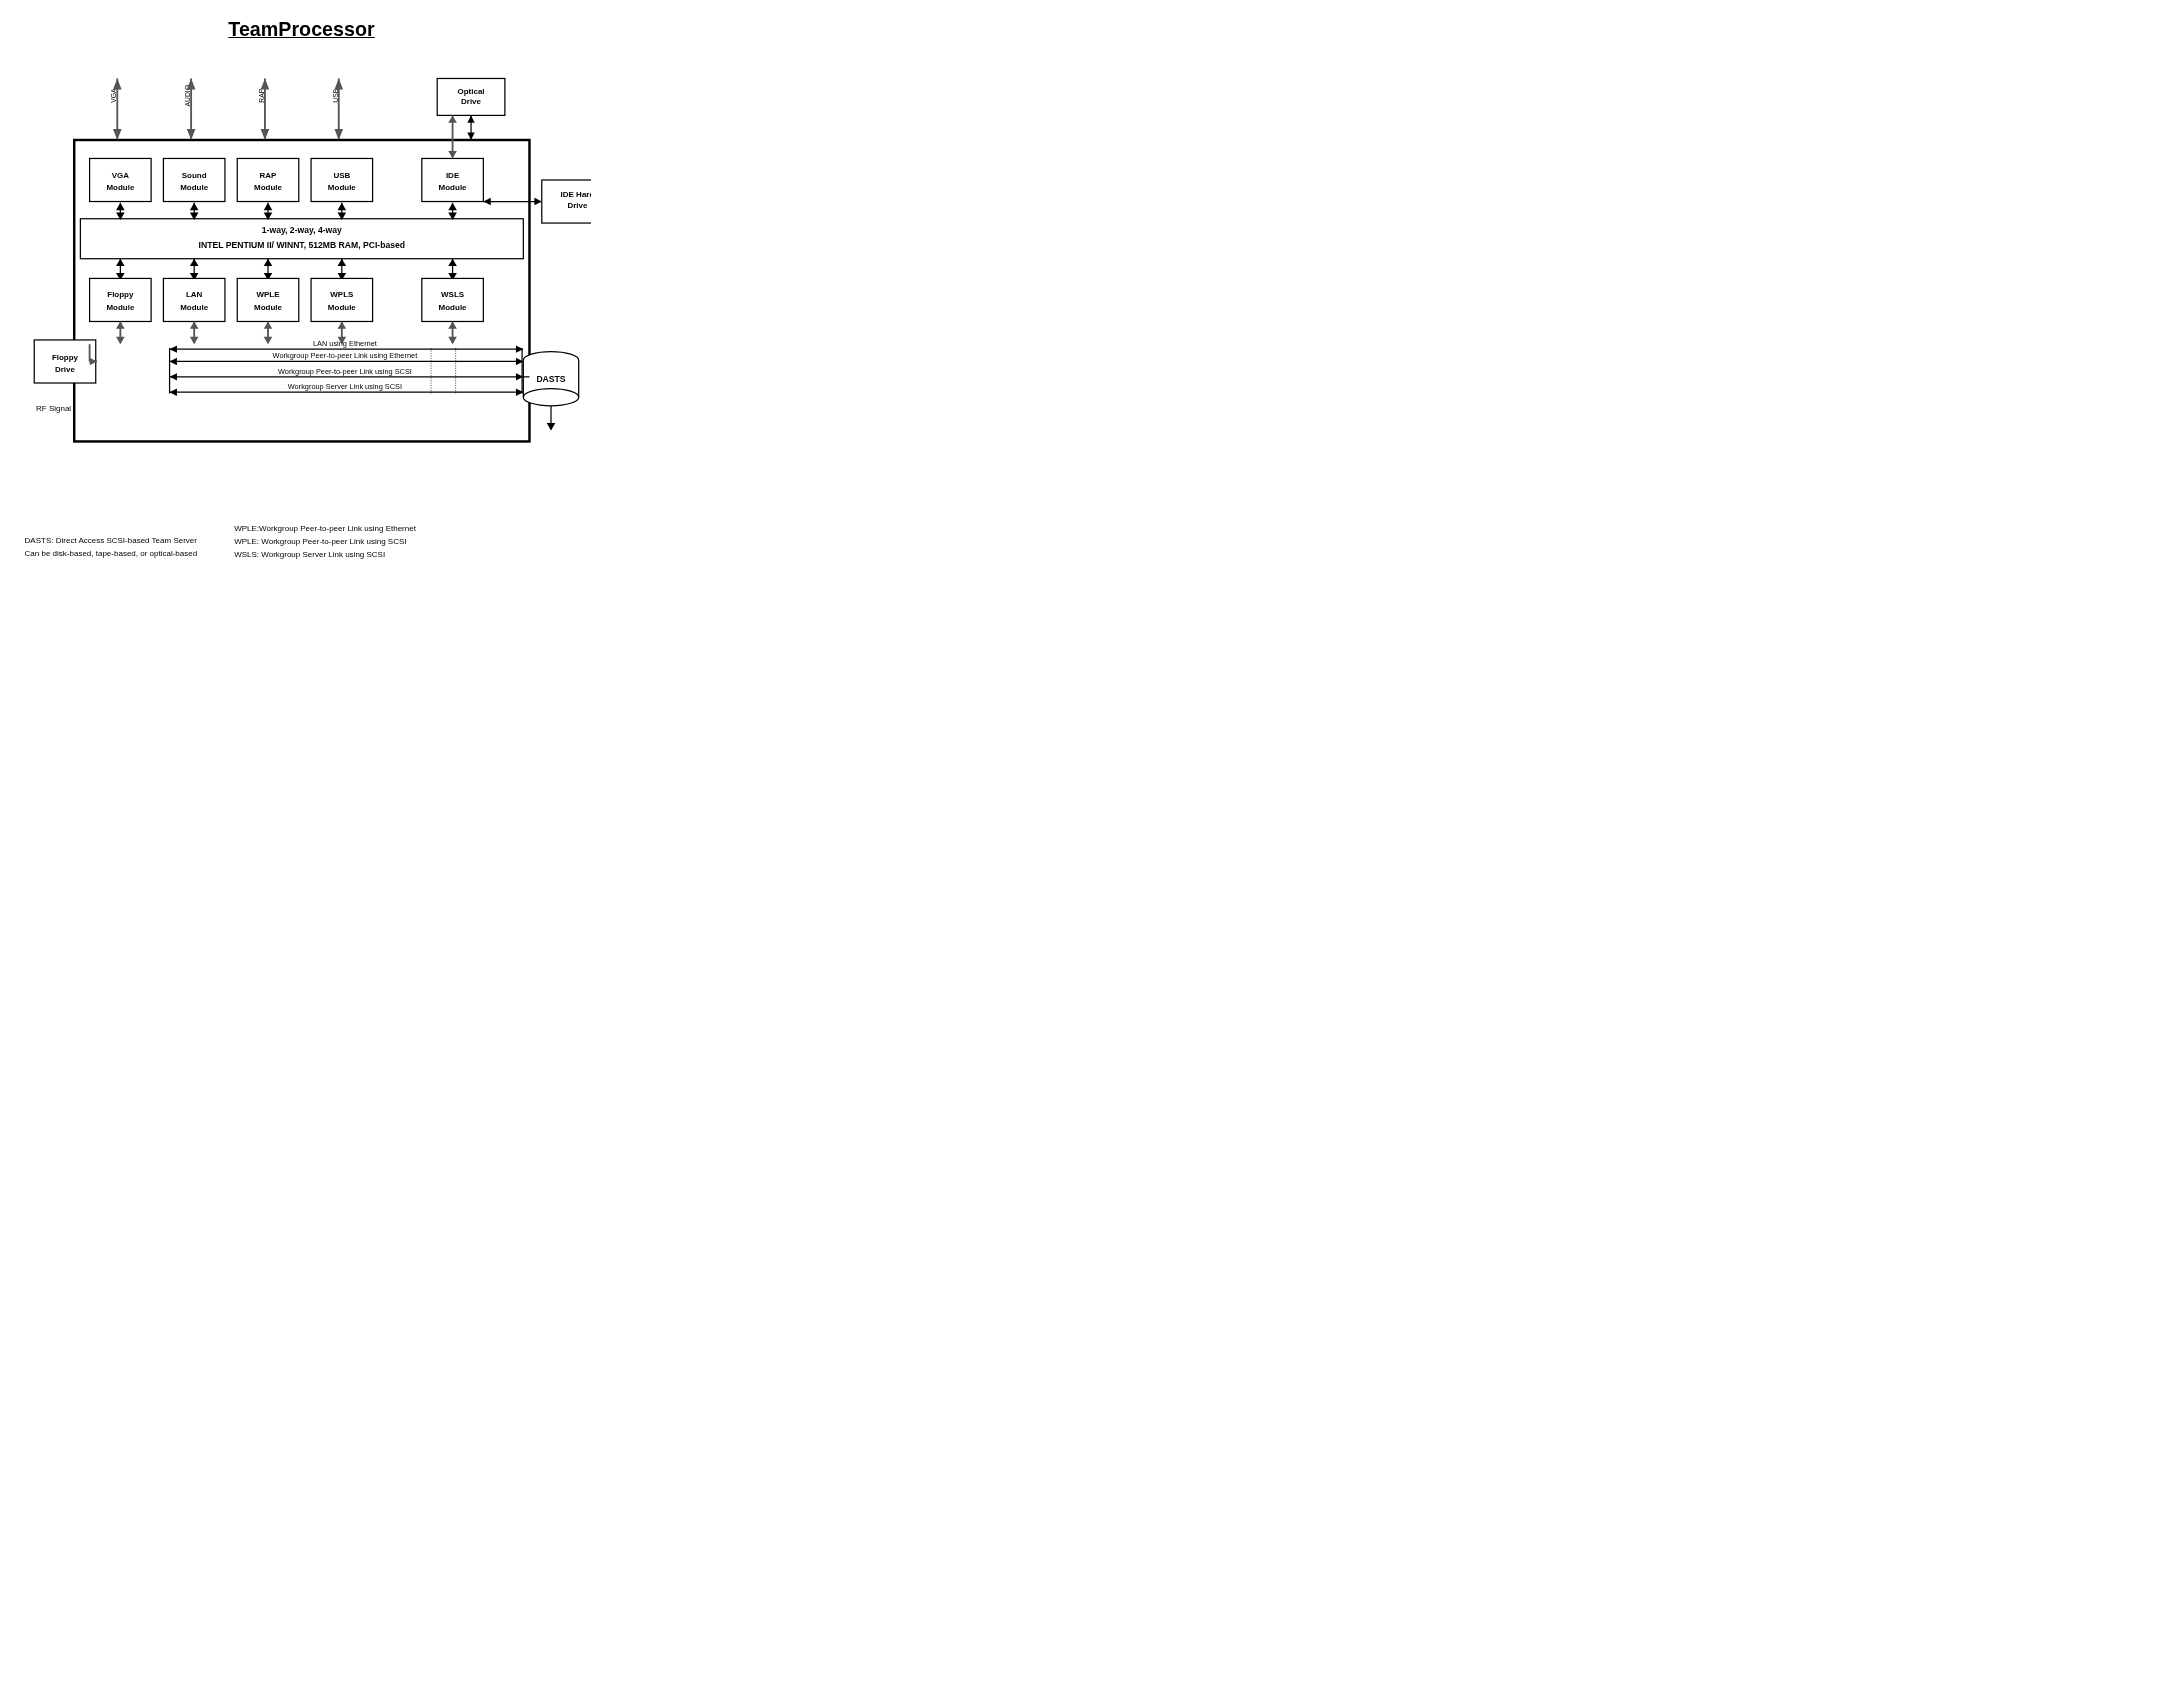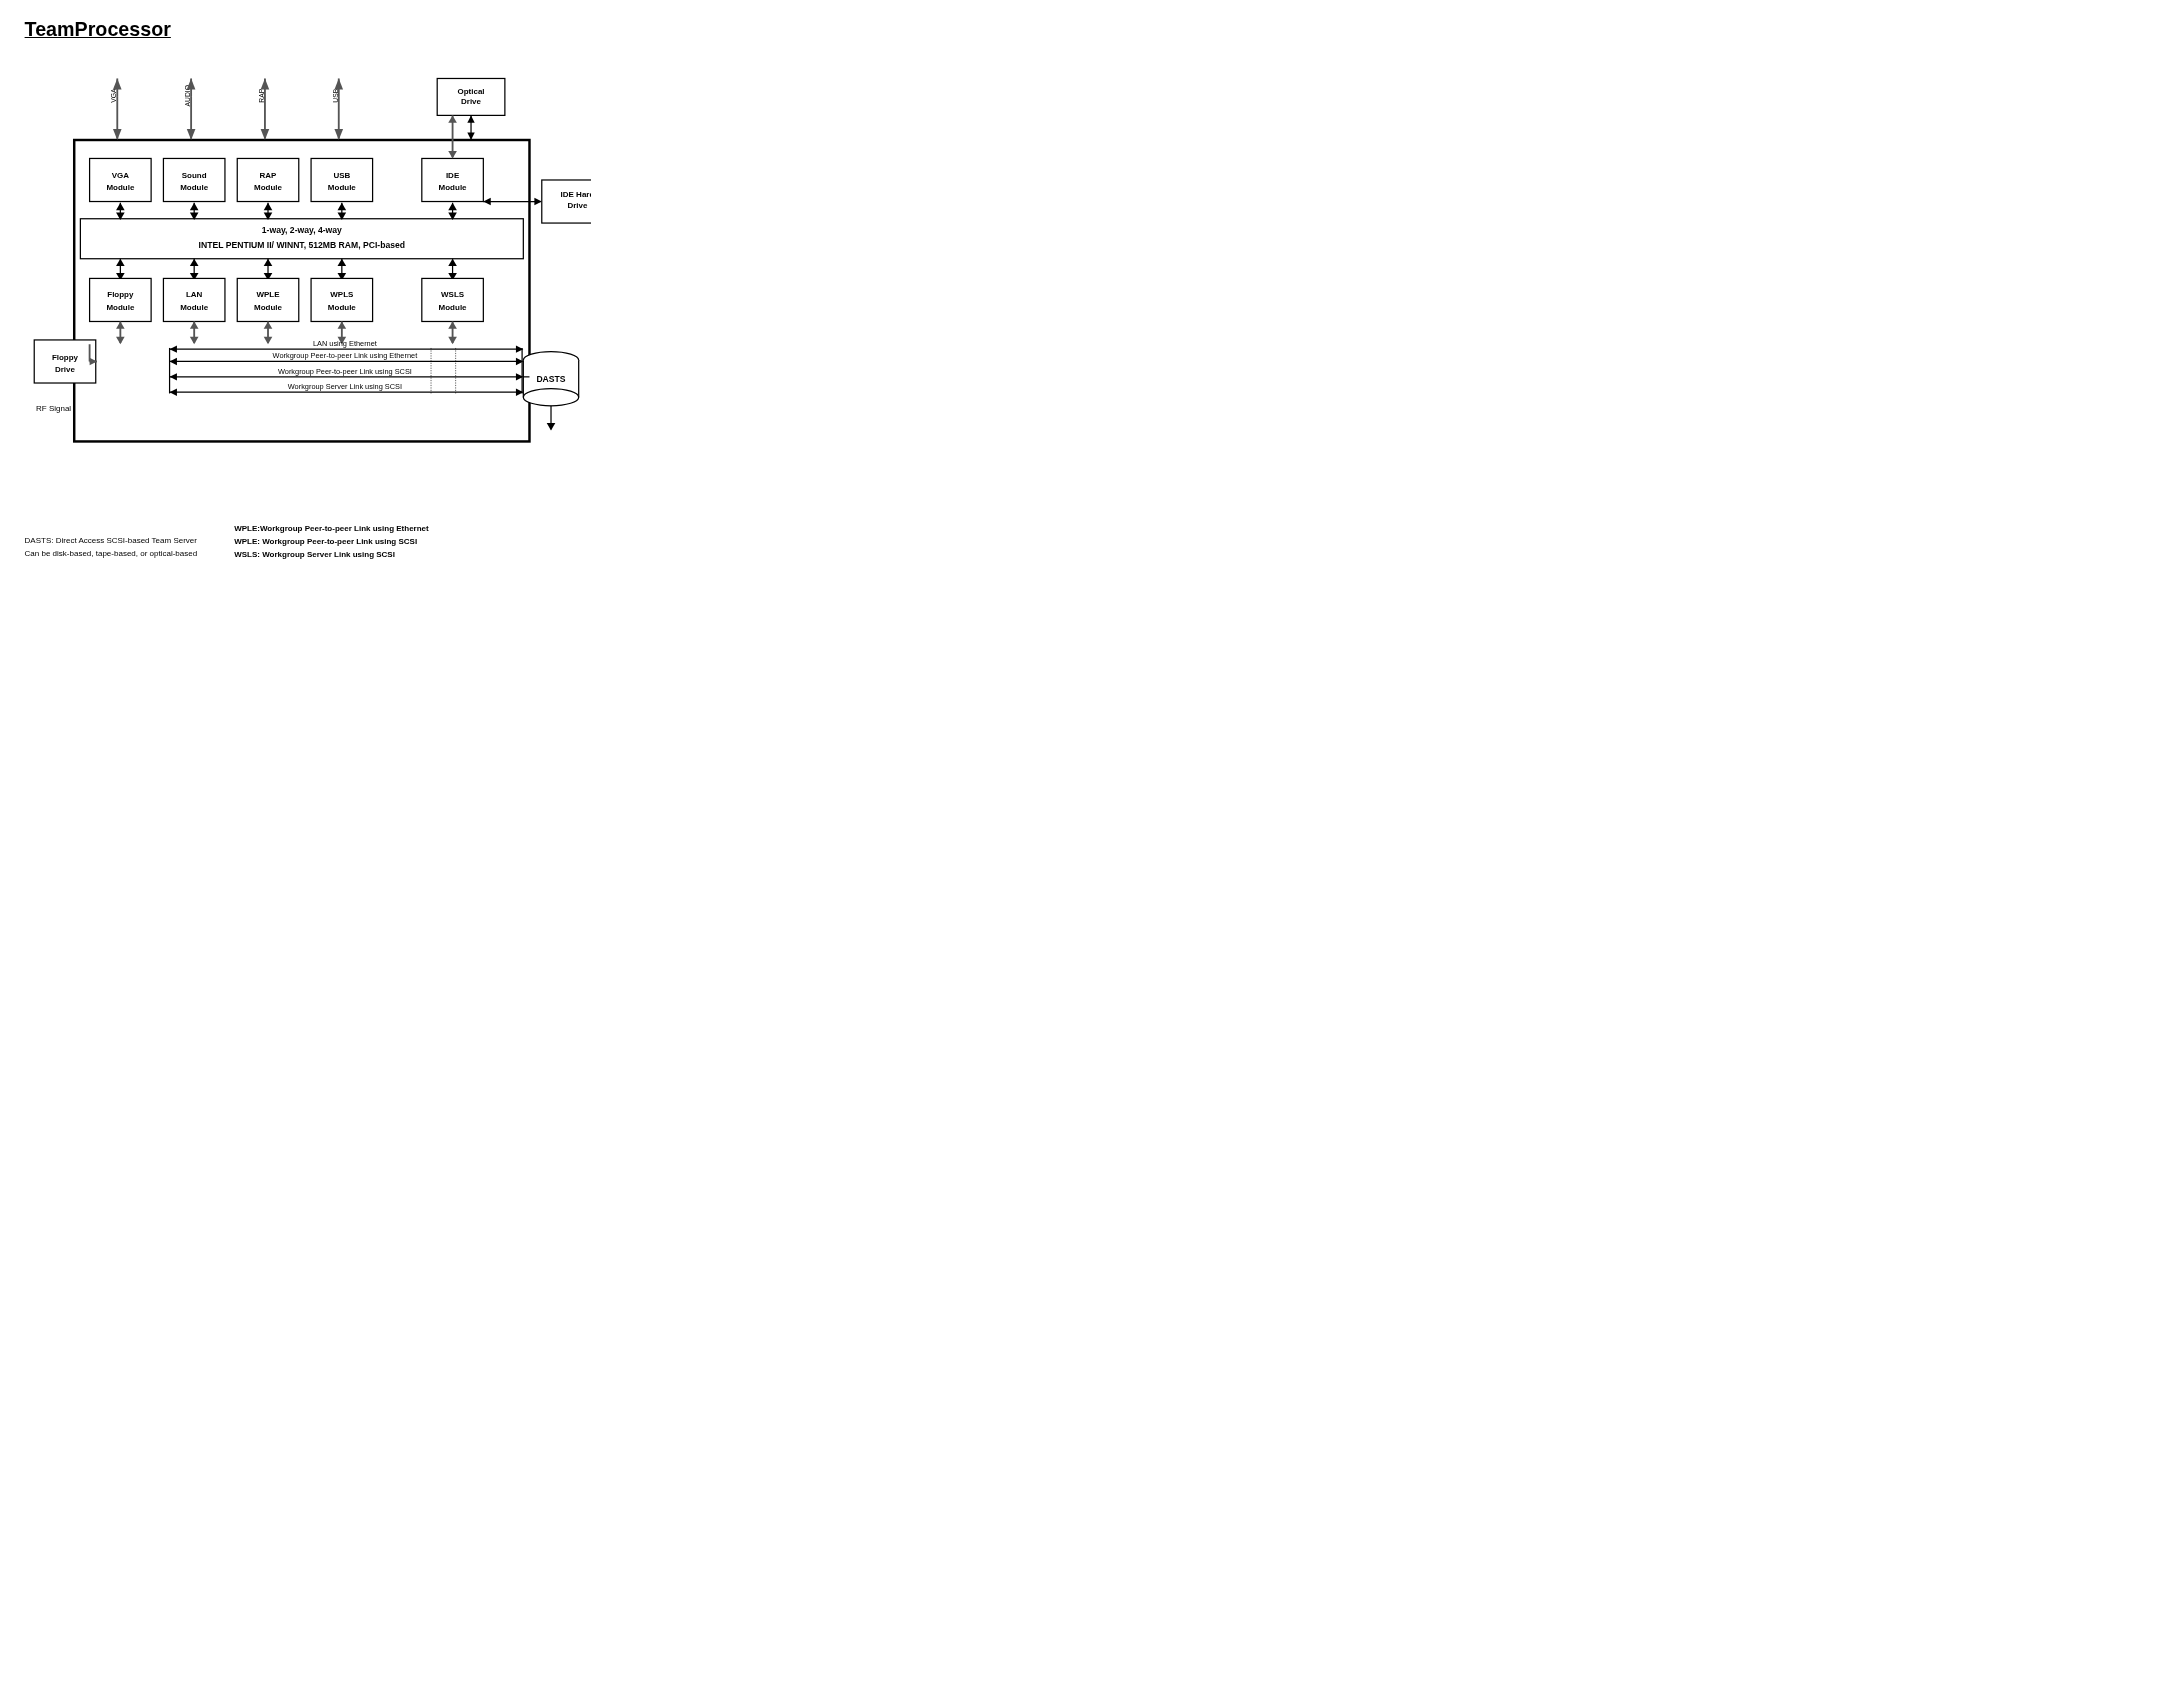--- a/index.html
+++ b/index.html
@@ -4,21 +4,21 @@
   <style>
     * { box-sizing: border-box; margin: 0; padding: 0; }
     body {
       background: #fff;
       font-family: Arial, sans-serif;
       width: 603px;
       padding: 18.4px 24.6px;
     }
 
     h1 {
-      text-align: left;
+      text-align: center;
       font-size: 19.7px;
       font-weight: bold;
       text-decoration: underline;
       margin-bottom: 18.4px;
       font-family: Arial, sans-serif;
     }
 
     
     .svg-wrapper {
       width: 100%;
@@ -32,21 +32,20 @@
 
     .footnote-left {
       font-size: 8px;
       line-height: 1.6;
       margin-top: 12px;
     }
 
     .footnote-right {
       font-size: 8px;
       line-height: 1.6;
-      font-weight: bold;
     }
 
     svg text {
       font-family: Arial, sans-serif;
     }
   </style>
 </head>
 <body>
 
 <h1>TeamProcessor</h1>

